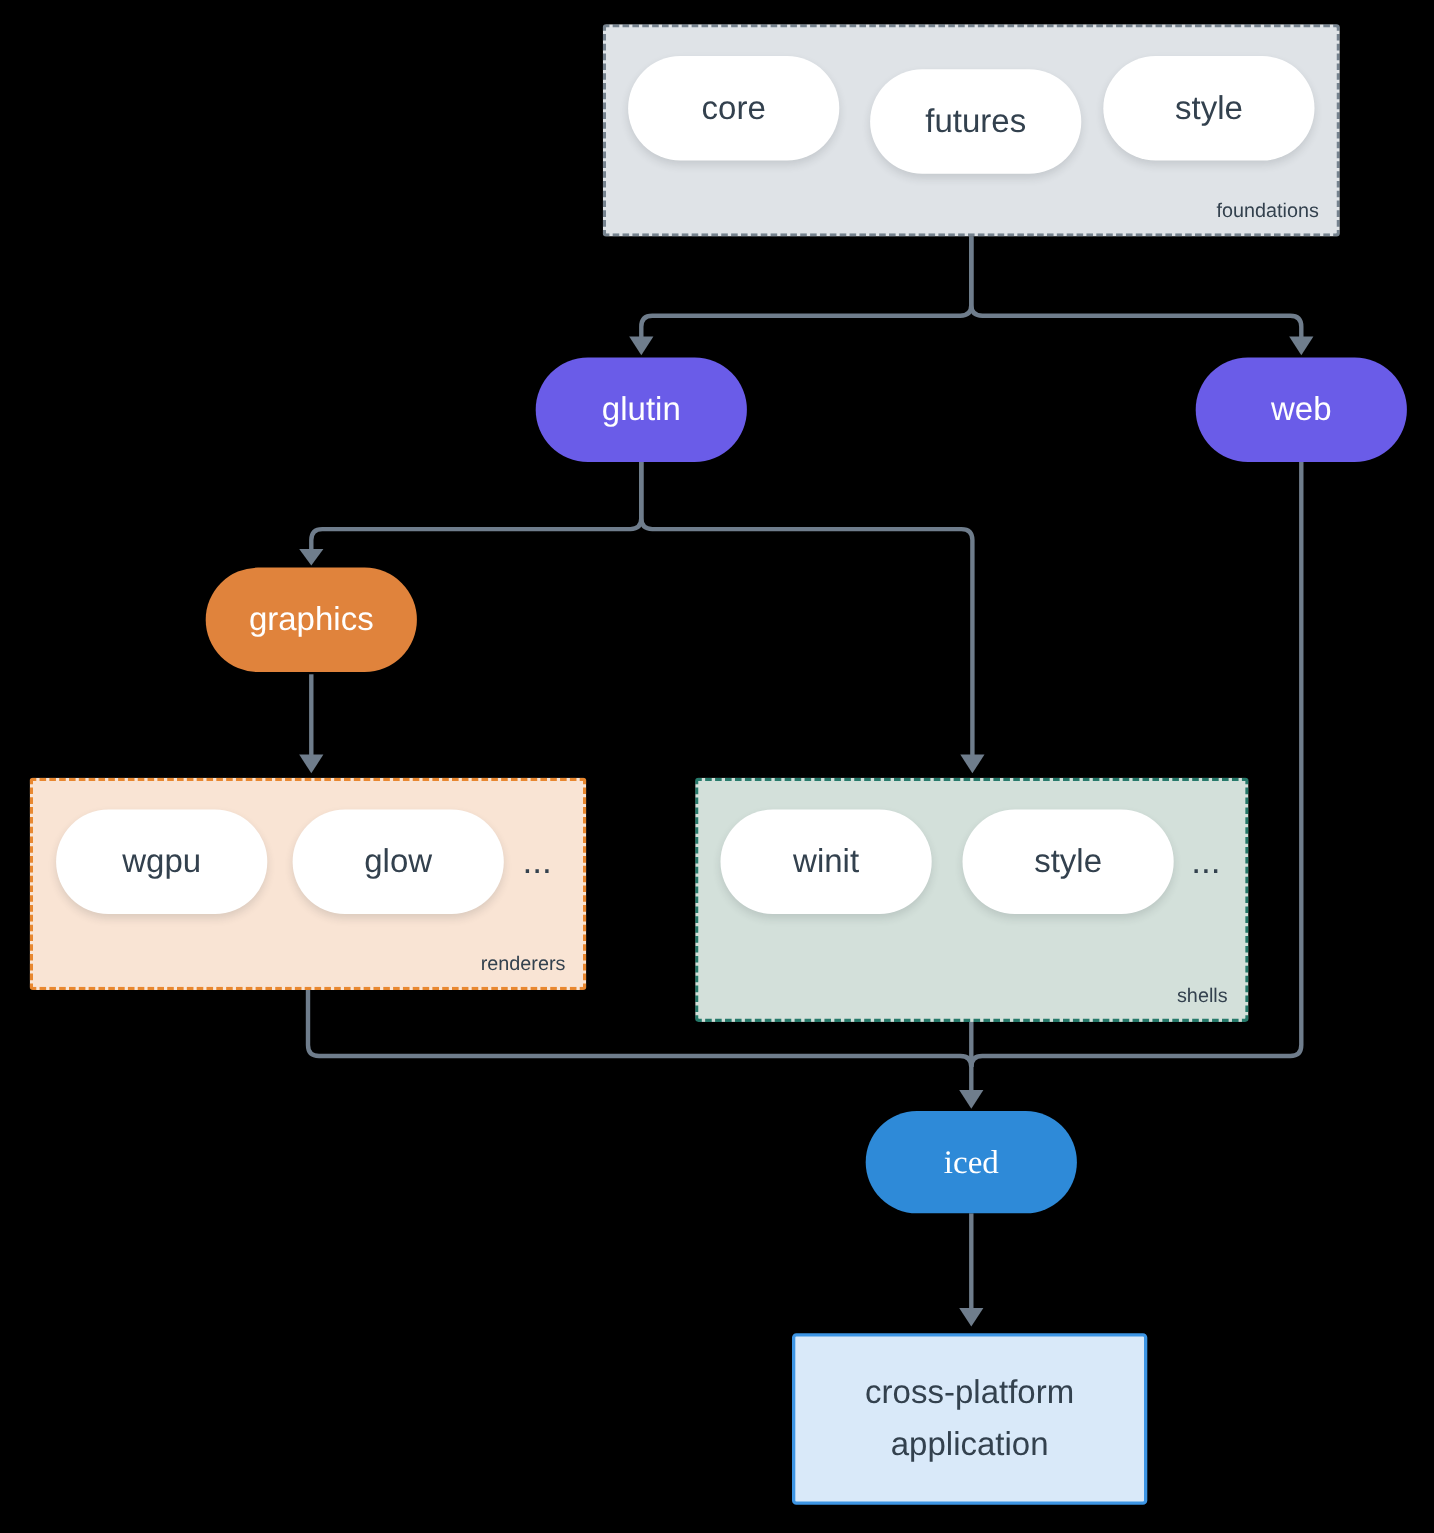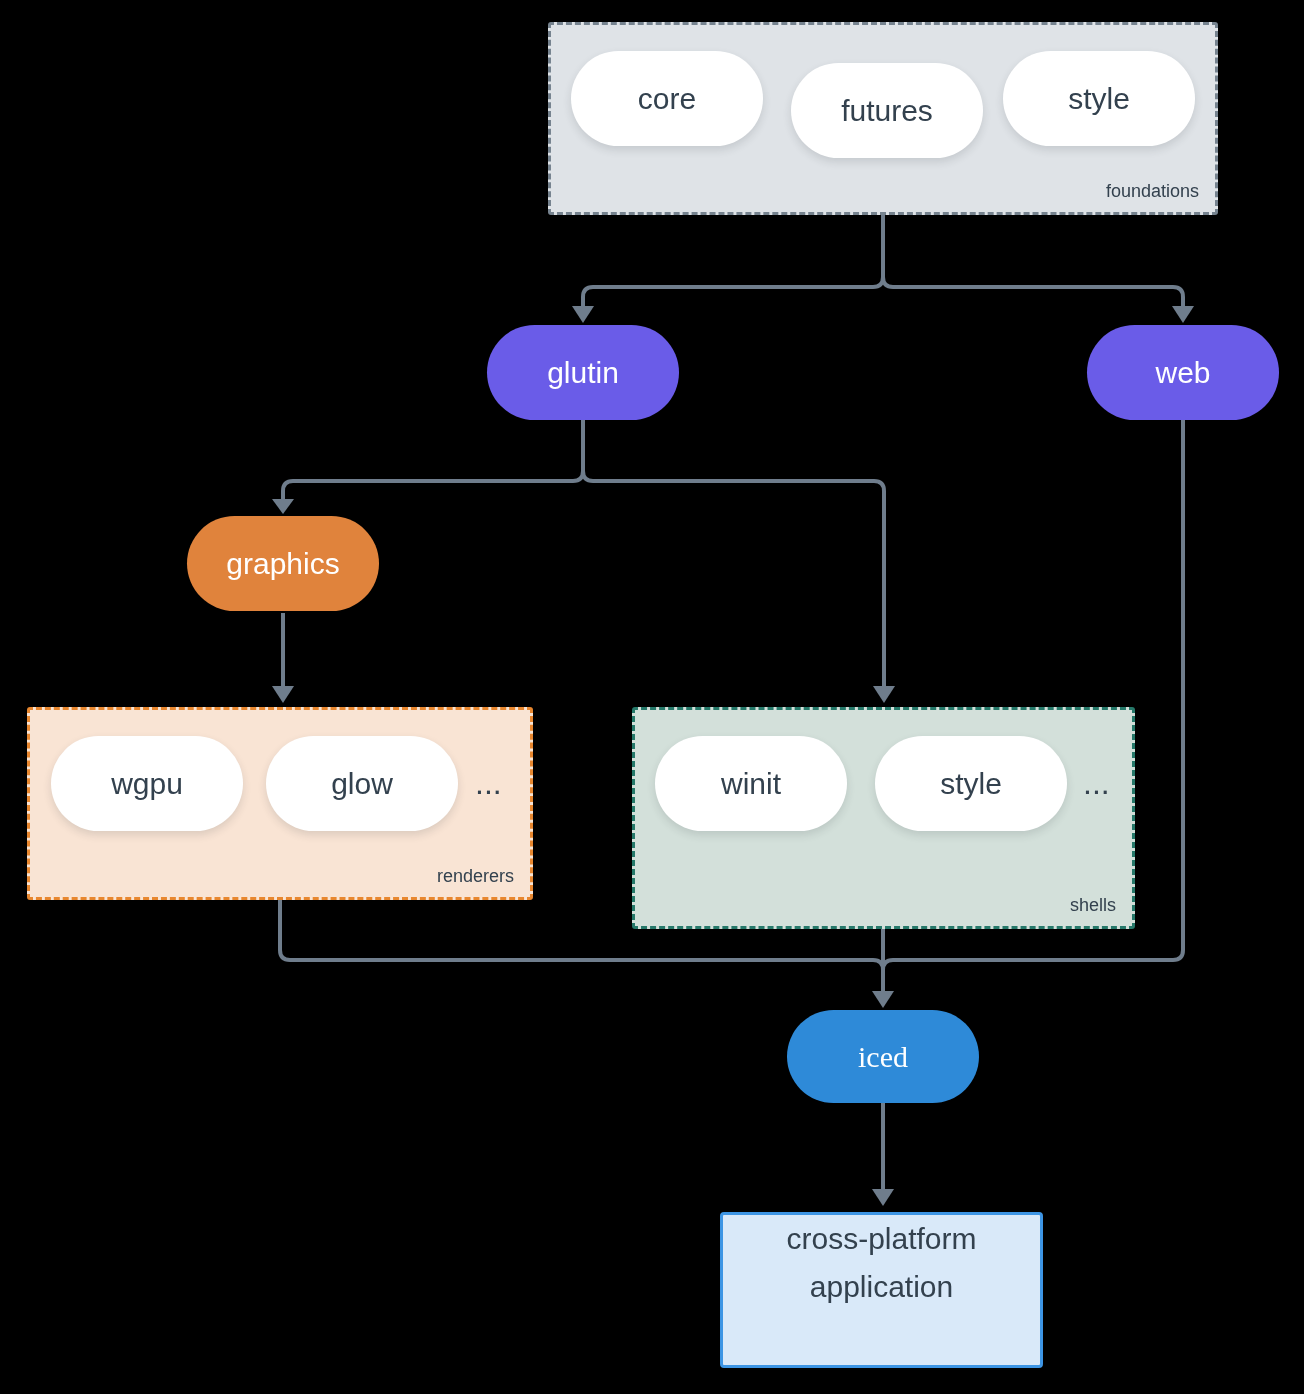--- a/index.html
+++ b/index.html
@@ -78,21 +78,21 @@
   #web-pill{left:1087px;top:325px;background:var(--purple);}
   #graphics-pill{left:187px;top:516px;background:var(--orange);}
   #iced-pill{left:787px;top:1010px;height:93px;background:var(--blue);font-family:Liberation Serif, serif;}
 
   #app-box{
     position:absolute;z-index:2;box-sizing:border-box;
     left:720px;top:1212px;width:323px;height:156px;
     background:var(--app-fill);
     border:3px solid var(--app-border);
     border-radius:4px;
-    display:flex;justify-content:center;text-align:center;
+    display:flex;align-items:center;justify-content:center;text-align:center;
     font-size:30px;line-height:48px;color:var(--text-dark);
     padding:0 46px;
   }
 </style>
 </head>
 <body>
 
 <div id="stage">
 
   <svg id="connectors" viewBox="0 0 1304 1394" xmlns="http://www.w3.org/2000/svg">

